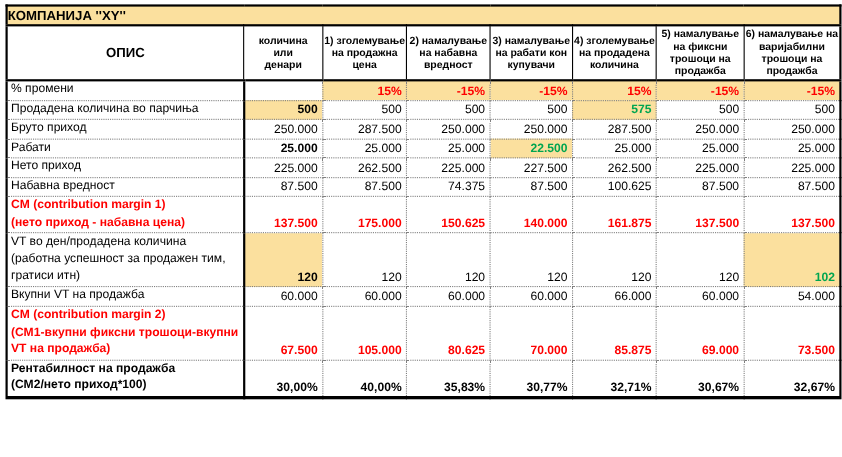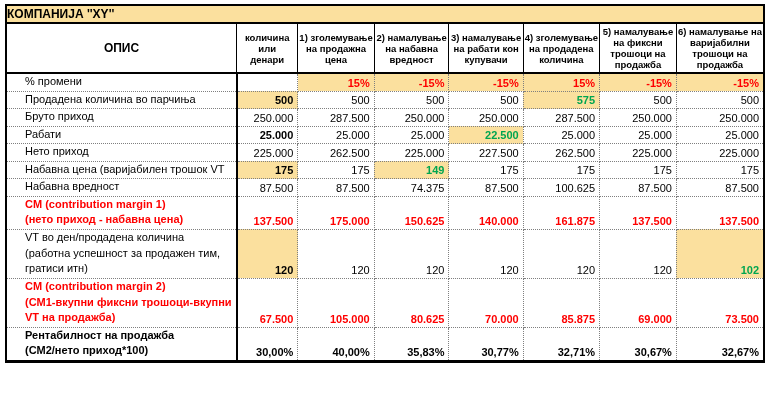--- a/index.html
+++ b/index.html
@@ -10,21 +10,21 @@
   td,th{box-sizing:border-box;margin:0;}
   .title-cell{background:var(--hl);border:1px solid var(--border);border-bottom:2px solid var(--border);
         text-align:left;font-weight:bold;font-size:12px;height:18px;padding:1px 0;color:#000;}
   th.colhead{border:1px solid var(--border);border-bottom:2px solid var(--border);background:#fff;
         font-size:9.5px;font-weight:bold;text-align:center;vertical-align:middle;
         line-height:11px;padding:2px 1px;white-space:nowrap;color:#000;}
   th.desc{font-size:12px;}
   tbody td{border:1px dotted var(--grid);font-size:11px;vertical-align:bottom;
         padding:0 4px 1px 3px;color:#000;background:#fff;}
   tbody td.label{text-align:left;border-left:2px solid var(--border);border-right:2px solid var(--border);
-        white-space:nowrap;overflow:hidden;line-height:15.5px;padding-left:18px;}
+        white-space:nowrap;overflow:hidden;line-height:15.5px;padding-left:3px;}
   tbody td.num{text-align:right;line-height:14px;}
   tr.h1 td{height:16px;}
   tr.h2 td{height:32px;margin-left:29px;}
   tr.h3 td{height:49px;margin-left:23px;}
   .hl{background:var(--hl) !important;}
   .c-red{color:var(--red) !important;font-weight:bold;}
   .c-green{color:var(--green) !important;font-weight:bold;}
   .b{font-weight:bold;}
 </style>
 </head>
@@ -102,30 +102,20 @@
           <td class="label">Нето приход</td>
           <td class="num">225.000</td>
           <td class="num">262.500</td>
           <td class="num">225.000</td>
           <td class="num">227.500</td>
           <td class="num">262.500</td>
           <td class="num">225.000</td>
           <td class="num">225.000</td>
         </tr>
         <tr class="h1">
-          <td class="label">Набавна цена (варијабилен трошок VT</td>
-          <td class="num hl b">175</td>
-          <td class="num">175</td>
-          <td class="num hl c-green">149</td>
-          <td class="num">175</td>
-          <td class="num">175</td>
-          <td class="num">175</td>
-          <td class="num">175</td>
-        </tr>
-        <tr class="h1">
           <td class="label">Набавна вредност</td>
           <td class="num">87.500</td>
           <td class="num">87.500</td>
           <td class="num">74.375</td>
           <td class="num">87.500</td>
           <td class="num">100.625</td>
           <td class="num">87.500</td>
           <td class="num">87.500</td>
         </tr>
         <tr class="h2">
@@ -141,20 +131,30 @@
         <tr class="h3">
           <td class="label">VT во ден/продадена количина<br>(работна успешност за продажен тим,<br>гратиси итн)</td>
           <td class="num hl b">120</td>
           <td class="num">120</td>
           <td class="num">120</td>
           <td class="num">120</td>
           <td class="num">120</td>
           <td class="num">120</td>
           <td class="num hl c-green">102</td>
         </tr>
+        <tr class="h1">
+          <td class="label">Вкупни VT на продажба</td>
+          <td class="num">60.000</td>
+          <td class="num">60.000</td>
+          <td class="num">60.000</td>
+          <td class="num">60.000</td>
+          <td class="num">66.000</td>
+          <td class="num">60.000</td>
+          <td class="num">54.000</td>
+        </tr>
         <tr class="h3">
           <td class="label c-red b">CM (contribution margin 2)<br>(СМ1-вкупни фиксни трошоци-вкупни<br>VT на продажба)</td>
           <td class="num c-red">67.500</td>
           <td class="num c-red">105.000</td>
           <td class="num c-red">80.625</td>
           <td class="num c-red">70.000</td>
           <td class="num c-red">85.875</td>
           <td class="num c-red">69.000</td>
           <td class="num c-red">73.500</td>
         </tr>

